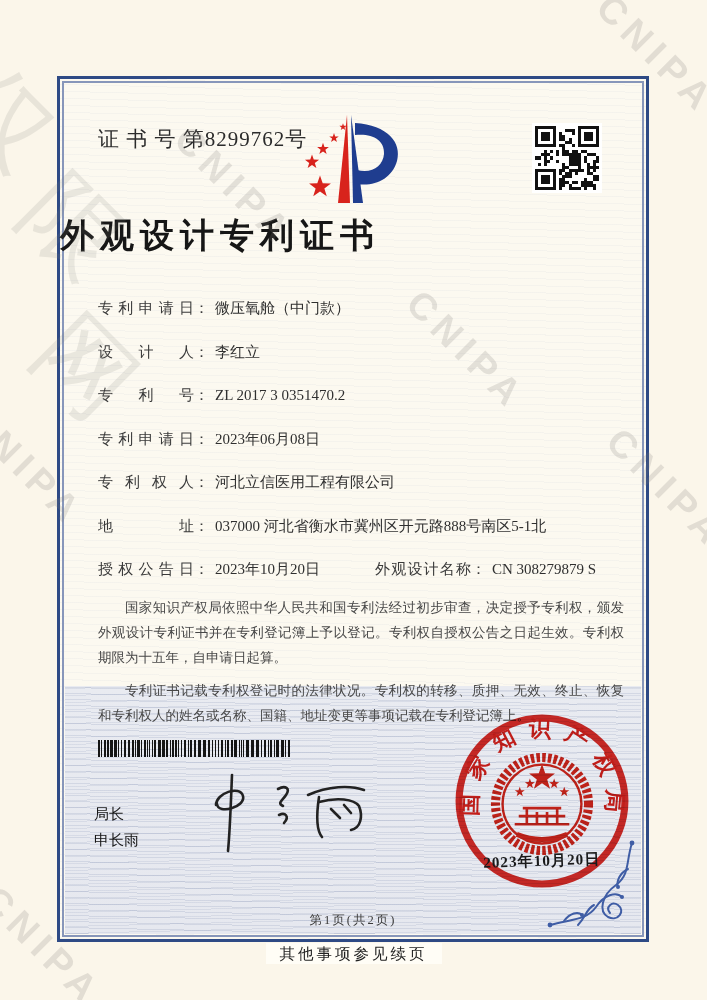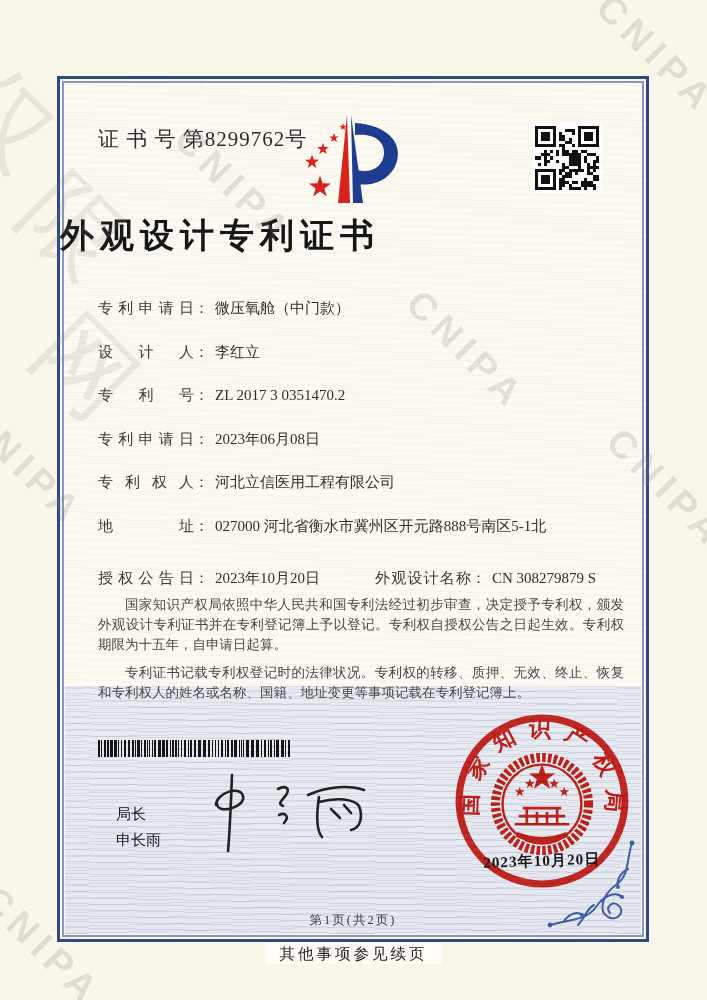--- a/index.html
+++ b/index.html
@@ -24,31 +24,31 @@
   .logo{position:absolute;left:50%;top:34px;transform:translateX(-50%);width:110px;height:95px;}
   .qr{position:absolute;right:44px;top:44px;width:64px;height:64px;background:#fff;padding:3px;}
   .title{position:absolute;left:0;right:0;top:134px;text-align:left;font-size:34px;font-weight:bold;
          letter-spacing:6px;color:#161616;}
 
   
   .fields{position:absolute;left:38px;top:210px;width:530px;padding-top:8px;font-size:15px;color:#333;}
   .frow{line-height:22px;margin-bottom:21.5px;white-space:nowrap;}
   .flabel{display:inline-block;width:96px;text-align:justify;text-align-last:justify;vertical-align:bottom;color:#3a3a3a;}
   .fcolon{display:inline-block;margin-right:6px;color:#3a3a3a;}
-  .fvalue{color:#2f2f2f;margin-top:9px;}
+  .fvalue{color:#2f2f2f;}
   .gdate{display:inline-block;width:160px;}
 
   
-  .paras{position:absolute;left:38px;top:516px;width:526px;font-size:13.5px;line-height:20px;
+  .paras{position:absolute;left:38px;top:516px;width:526px;font-size:13.5px;line-height:25px;
          color:#474747;text-align:justify;font-family:Liberation Serif, serif;}
   .paras p{margin:0 0 8px 0;text-indent:2em;}
 
   
   .barcode{position:absolute;left:38px;top:661px;width:196px;height:17px;}
-  .signer{position:absolute;left:56px;top:722px;font-family:"Liberation Sans",sans-serif;color:#141414;}
+  .signer{position:absolute;left:34px;top:722px;font-family:"Liberation Sans",sans-serif;color:#141414;}
   .signer .t{font-size:15px;line-height:26px;}
   .sig{position:absolute;left:130px;top:690px;width:190px;height:90px;}
   .seal{position:absolute;left:392px;top:632px;width:180px;height:180px;mix-blend-mode:multiply;}
   .seal svg{width:100%;height:100%;}
   .seal text{font-family:"Liberation Serif",serif;font-weight:bold;}
   .ring-text{font-size:22px;letter-spacing:12px;fill:#d6201b;}
   .seal-date{font-size:15px;letter-spacing:1px;fill:#1c1c1c;font-weight:normal;}
   .page-num{position:absolute;left:0;right:0;top:833px;text-align:center;font-size:12.5px;color:#3a3a3a;letter-spacing:2px;}
   .continuation{position:absolute;left:0;right:0;top:944px;text-align:center;font-size:15.5px;color:#222;letter-spacing:3px;}
   .continuation span{background:#fffdf6;padding:2px 14px;}
@@ -261,21 +261,21 @@
       <div class="frow">
         <span class="flabel">专利号</span><span class="fcolon">：</span><span class="fvalue">ZL 2017 3 0351470.2</span>
       </div>
       <div class="frow">
         <span class="flabel">专利申请日</span><span class="fcolon">：</span><span class="fvalue">2023年06月08日</span>
       </div>
       <div class="frow">
         <span class="flabel">专利权人</span><span class="fcolon">：</span><span class="fvalue">河北立信医用工程有限公司</span>
       </div>
       <div class="frow">
-        <span class="flabel">地址</span><span class="fcolon">：</span><span class="fvalue">027000 河北省衡水市冀州区开元路888号南区5-1北</span>
+        <span class="flabel">地址</span><span class="fcolon">：</span><span class="fvalue">037000 河北省衡水市冀州区开元路888号南区5-1北</span>
       </div>
       <div class="frow">
         <span class="flabel">授权公告日</span><span class="fcolon">：</span><span class="fvalue gdate">2023年10月20日</span><span class="flabel">外观设计名称</span><span class="fcolon">：</span><span class="fvalue">CN 308279879 S</span>
       </div>
     </div>
 
     <div class="paras">
       <p>国家知识产权局依照中华人民共和国专利法经过初步审查，决定授予专利权，颁发外观设计专利证书并在专利登记簿上予以登记。专利权自授权公告之日起生效。专利权期限为十五年，自申请日起算。</p>
       <p>专利证书记载专利权登记时的法律状况。专利权的转移、质押、无效、终止、恢复和专利权人的姓名或名称、国籍、地址变更等事项记载在专利登记簿上。</p>
     </div>

